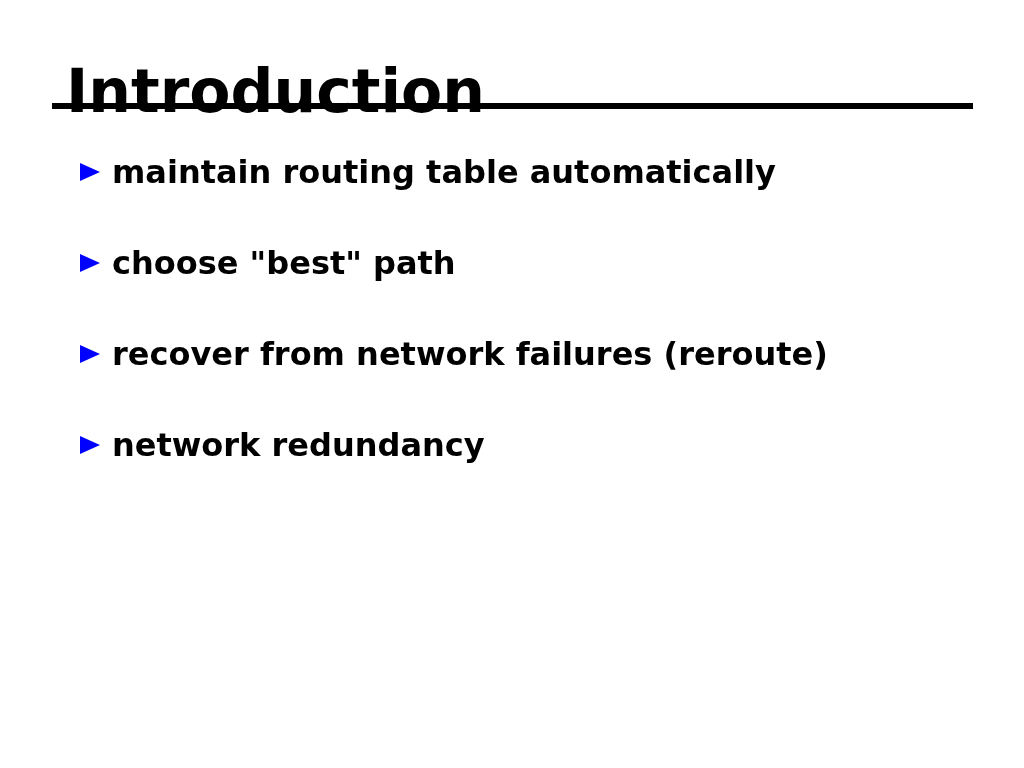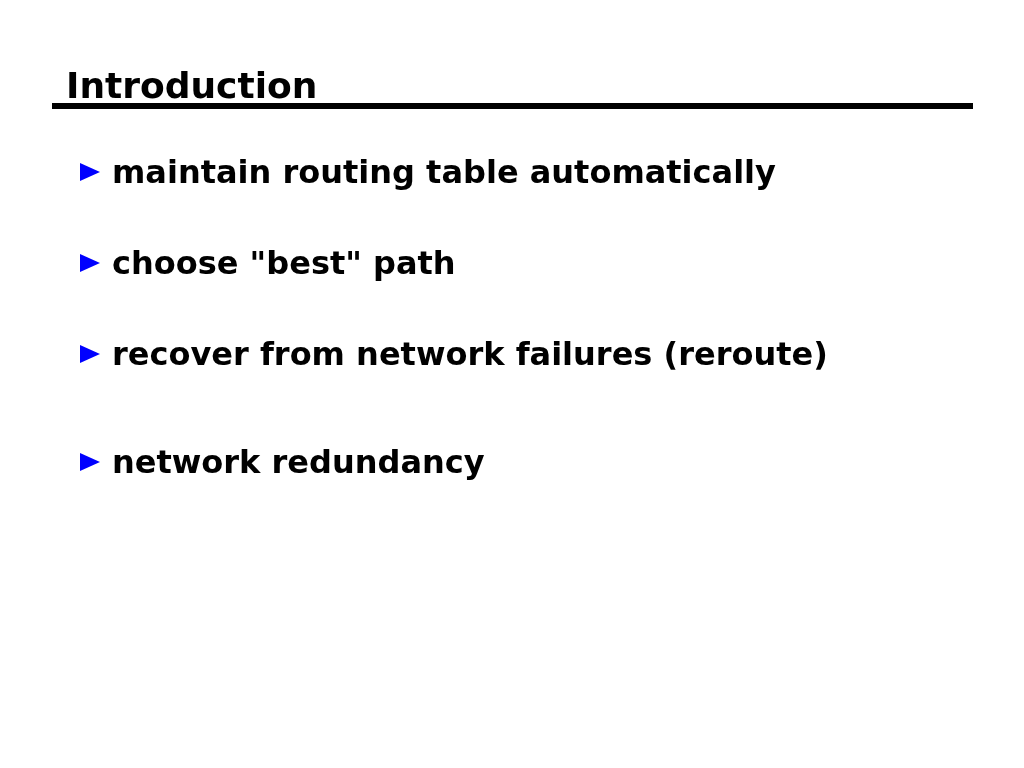--- a/index.html
+++ b/index.html
@@ -15,22 +15,22 @@
     background: var(--bg-color);
     overflow: hidden;
   }
   .slide {
     position: relative;
     width: 1024px; height: 768px;
     background: var(--bg-color);
   }
   .title {
     position: absolute;
-    left: 66px; top: 66px;
-    font-size: 36px;
+    left: 66px; top: 58px;
+    font-size: 60px;
     line-height: 1.1;
     color: var(--text-color);
     white-space: nowrap;
     letter-spacing: 0px;
     text-align: right;
   }
   .title-rule {
     position: absolute;
     left: 52px; top: 103px;
     width: 921px; height: 6px;
@@ -41,21 +41,21 @@
     left: 80px;
     height: 40px;
     display: flex;
     align-items: center;
     gap: 12px;
     font-weight: bold;
   }
   .bullet-row.b0 { top: 152px; }
   .bullet-row.b1 { top: 243px; }
   .bullet-row.b2 { top: 334px; justify-content: space-between; }
-  .bullet-row.b3 { top: 442px; }
+  .bullet-row.b3 { top: 425px; }
   .tri {
     width: 0; height: 0;
     border-left: 20px solid var(--bullet-color);
     border-top: 9px solid transparent;
     border-bottom: 9px solid transparent;
     flex: 0 0 auto;
   }
   .bullet-text {
     font-size: 32px;
     line-height: 1;

